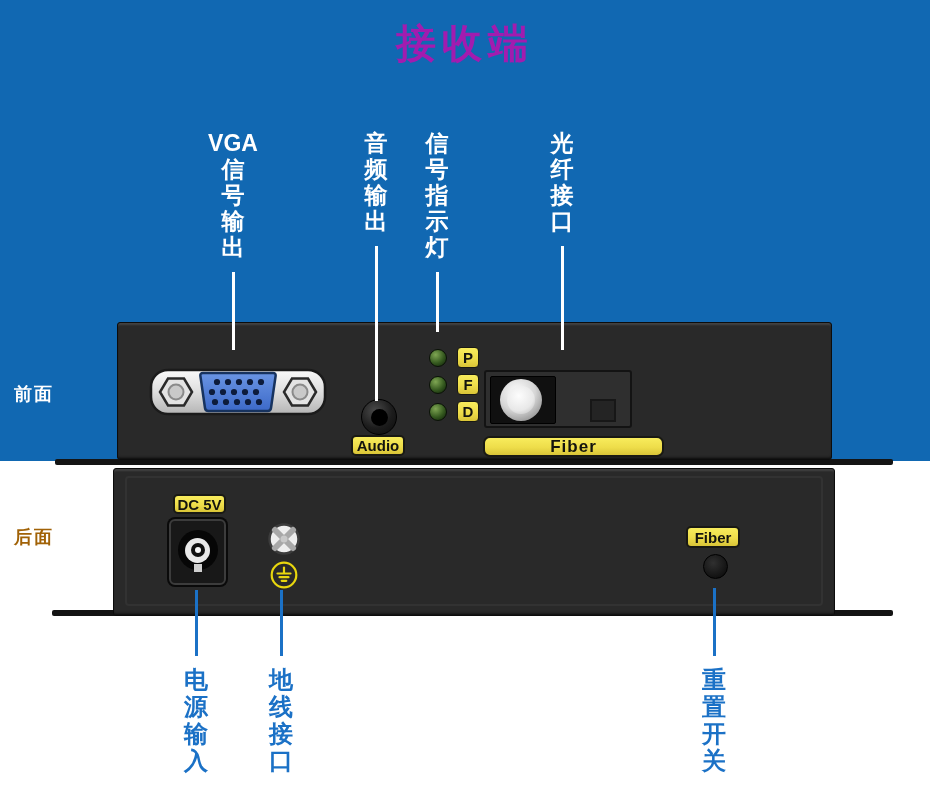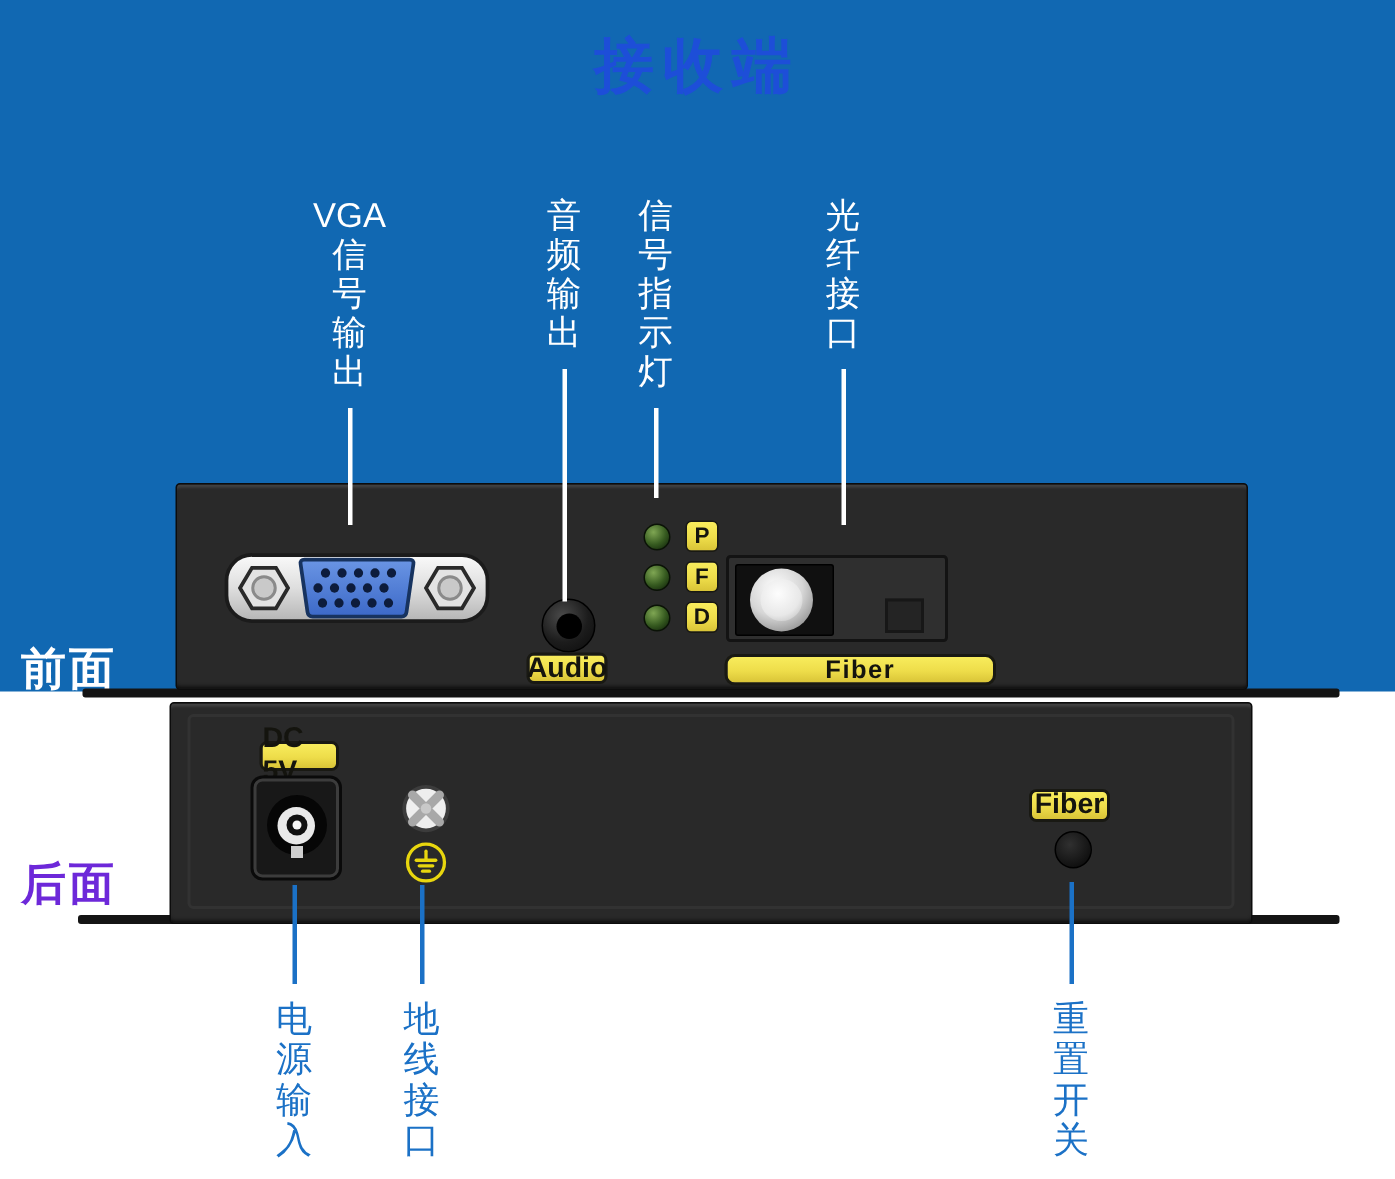--- a/index.html
+++ b/index.html
@@ -3,29 +3,29 @@
 <meta charset="utf-8">
 <style>
   html,body{margin:0;padding:0;background:#ffffff;}
   #stage{
     position:relative; width:930px; height:786px; overflow:hidden;
     font-family:"Liberation Sans","DejaVu Sans",sans-serif; background:#ffffff;
   }
   .bg-blue{position:absolute;left:0;top:0;width:930px;height:461px;background:#1168b2;}
   .title{
     position:absolute;left:0;top:16px;width:930px;text-align:center;
-    color:#1d4ed8;font-size:40px;font-weight:bold;letter-spacing:6px;
-  }
-  .side-label{position:absolute;left:14px;font-size:30px;font-weight:bold;letter-spacing:2px;margin-top:44px;}
+    color:#a21caf;font-size:40px;font-weight:bold;letter-spacing:6px;
+  }
+  .side-label{position:absolute;left:14px;font-size:18px;font-weight:bold;letter-spacing:2px;}
   .side-front{top:382px;color:#ffffff;}
-  .side-back{top:525px;color:#6d28d9;}
+  .side-back{top:525px;color:#a16207;}
 
   
   .callout{position:absolute;width:50px;display:flex;flex-direction:column;align-items:center;z-index:5;}
-  .callout-text{display:flex;flex-direction:column;align-items:center;font-weight:normal;font-size:23px;line-height:26px;}
+  .callout-text{display:flex;flex-direction:column;align-items:center;font-weight:bold;font-size:23px;line-height:26px;}
   .callout.top .callout-text{color:#ffffff;}
   .callout.bottom .callout-text{color:#1b71c6;line-height:27px;font-size:24px;}
   .callout-line{width:3px;}
   .callout.top .callout-line{background:#ffffff;margin-top:12px;}
   .callout.bottom .callout-line{background:#1b71c6;margin-bottom:10px;}
 
   
   .device{
     position:absolute;background:#292929;border:1px solid #0c0c0c;border-radius:3px;
     box-shadow:inset 0 3px 2px -1px rgba(255,255,255,0.12), inset 0 -3px 3px -2px rgba(0,0,0,0.8);
@@ -35,21 +35,21 @@
   .flange{position:absolute;background:#141414;height:6px;border-radius:2px;z-index:1;}
 
   
   .ylabel{
     position:absolute;display:flex;align-items:center;justify-content:center;
     background:linear-gradient(180deg,#f8ec5c 0%,#eedd4a 55%,#d9c437 100%);
     border:2px solid #191913;border-radius:7px;color:#14140e;font-weight:bold;
     box-sizing:border-box;
   }
   .ylabel.big{font-size:17px;word-spacing:7px;letter-spacing:1px;}
-  .ylabel.small{font-size:19px;border-radius:5px;}
+  .ylabel.small{font-size:15px;border-radius:5px;}
   .ylabel.tiny{font-size:15px;border-radius:4px;border-width:1.5px;}
 
   
   .led{position:absolute;width:16px;height:16px;border-radius:50%;
     background:radial-gradient(circle at 35% 30%,#7fa653,#35591f 55%,#15290d 90%);
     border:1px solid #0a1206;}
   .audio-jack{position:absolute;width:34px;height:34px;border-radius:50%;
     background:radial-gradient(circle at 38% 32%,#4a4a4a,#1c1c1c 55%,#0b0b0b);
     border:1px solid #000;display:flex;align-items:center;justify-content:center;}
   .audio-hole{width:17px;height:17px;border-radius:50%;background:#000;}

